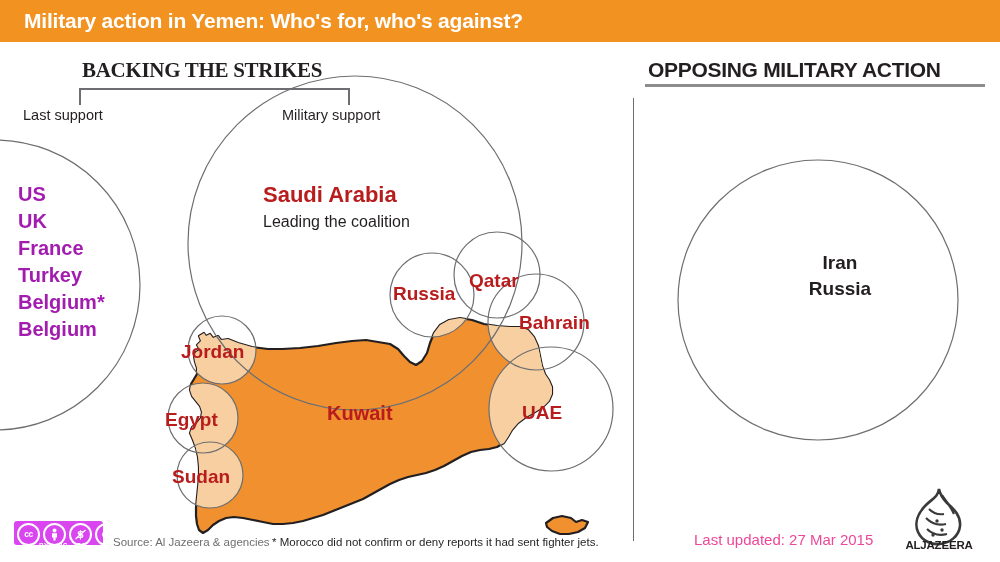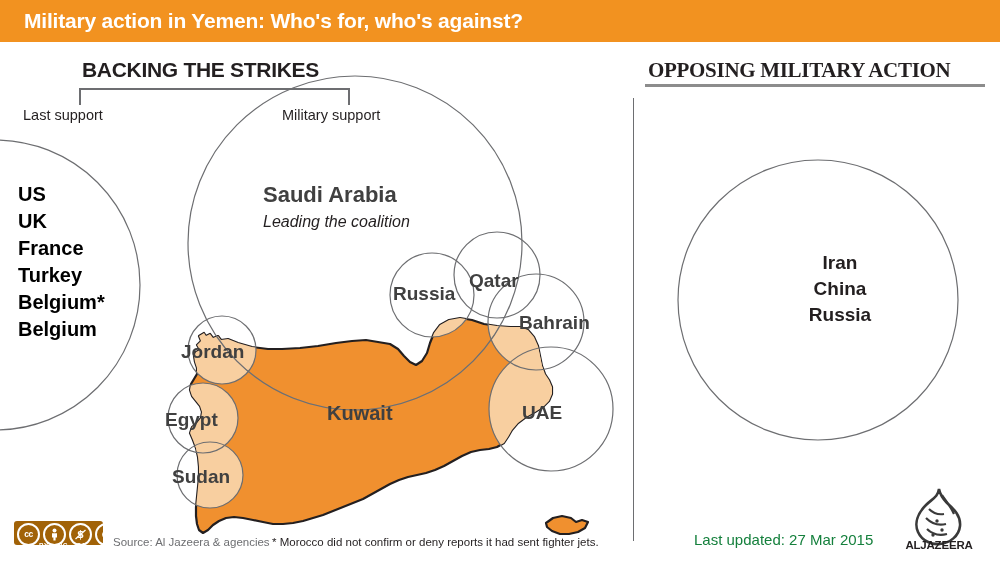--- a/index.html
+++ b/index.html
@@ -8,71 +8,71 @@
   #stage{position:absolute;left:0;top:0;width:1000px;height:562px;padding-left:10px;}
 
   
   .header-bar{position:absolute;left:0;top:0;width:1000px;height:42px;}
   .header-title{position:absolute;left:24px;top:9px;font-size:21px;font-weight:bold;
                 color:#ffffff;letter-spacing:-0.2px;white-space:nowrap;}
 
   
   .sec-head{position:absolute;font-size:21px;font-weight:bold;letter-spacing:-0.3px;
             color:#231f20;white-space:nowrap;}
-  #sec-left{left:82px;top:58px;}
-  #sec-right{left:648px;top:58px;font-family:Liberation Serif, serif;}
+  #sec-left{left:82px;top:58px;font-family:Liberation Serif, serif;}
+  #sec-right{left:648px;top:58px;}
   .sec-rule{position:absolute;height:3px;background:#8c8c8c;}
   #rule-right{left:645px;top:84px;width:340px;}
 
   
   .bracket{position:absolute;left:79px;top:88px;width:267px;height:15px;
            border-top:2px solid #6d6e71;border-left:2px solid #6d6e71;
            border-right:2px solid #6d6e71;}
 
   .sublabel{position:absolute;font-size:14.5px;color:#231f20;white-space:nowrap;}
   #sub-other{left:23px;top:107px;}
   #sub-mil{left:282px;top:107px;}
 
   
   .v-divider{position:absolute;left:633px;top:98px;width:1px;height:443px;background:#6d6e71;}
 
   
-  .bubble-label{position:absolute;font-weight:bold;color:#404040;white-space:nowrap;}
+  .bubble-label{position:absolute;font-weight:bold;color:#b91c1c;white-space:nowrap;}
   .bubble-sub{position:absolute;color:#231f20;white-space:nowrap;}
 
   #lbl-saudi{left:263px;top:182px;font-size:22px;}
-  #sub-saudi{left:263px;top:213px;font-size:16px;font-style:italic;}
+  #sub-saudi{left:263px;top:213px;font-size:16px;}
   #lbl-kuwait{left:393px;top:283px;font-size:19px;}
   #lbl-qatar{left:469px;top:270px;font-size:19px;}
   #lbl-bahrain{left:496px;top:312px;font-size:19px;margin-left:23px;}
   #lbl-uae{left:522px;top:402px;font-size:19px;}
   #lbl-jordan{left:181px;top:341px;font-size:19px;}
   #lbl-egypt{left:165px;top:409px;font-size:19px;}
   #lbl-sudan{left:172px;top:466px;font-size:19px;}
   #lbl-yemen{left:327px;top:402px;font-size:20px;}
 
   
   .other-list{position:absolute;left:18px;top:181px;font-size:20px;font-weight:bold;
-              line-height:27px;color:#000000;}
+              line-height:27px;color:#a21caf;}
   .other-list div{white-space:nowrap;}
 
   
   .opp-list{position:absolute;left:680px;top:250px;width:320px;text-align:center;
             font-size:19px;font-weight:bold;line-height:26px;color:#231f20;}
   .opp-list div{white-space:nowrap;}
 
   
   .foot-txt{position:absolute;font-size:11.5px;color:#6d6e71;white-space:nowrap;}
   #foot-source{left:113px;top:536px;}
   #foot-note{left:272px;top:536px;color:#231f20;}
-  #foot-updated{position:absolute;left:694px;top:531px;font-size:15px;color:#15803d;
+  #foot-updated{position:absolute;left:694px;top:531px;font-size:15px;color:#ec4899;
                 white-space:nowrap;}
 
   .cc-badge{position:absolute;left:14px;top:521px;width:89px;height:24px;
-            background:#a16207;border-radius:3px;}
+            background:#d946ef;border-radius:3px;}
   .cc-row{position:absolute;left:3px;top:2px;display:flex;gap:3px;}
   .cc-circ{width:19px;height:19px;border-radius:50%;border:2px solid #fff;
            display:flex;align-items:center;justify-content:center;
            font-size:9px;font-weight:bold;color:#fff;line-height:1;}
   .cc-cc{font-size:8.5px;letter-spacing:-0.5px;}
   .cc-tags{position:absolute;left:25px;top:21px;display:flex;gap:9px;
            font-size:6.5px;font-weight:bold;color:#fff;letter-spacing:0.3px;}
 
   .aj-logo{position:absolute;left:902px;top:487px;width:74px;height:66px;}
   .aj-word{position:absolute;left:899px;top:539px;width:80px;text-align:center;
@@ -176,21 +176,20 @@
   <div class="bubble-label" id="lbl-qatar">Qatar</div>
   <div class="bubble-label" id="lbl-bahrain">Bahrain</div>
   <div class="bubble-label" id="lbl-uae">UAE</div>
   <div class="bubble-label" id="lbl-jordan">Jordan</div>
   <div class="bubble-label" id="lbl-egypt">Egypt</div>
   <div class="bubble-label" id="lbl-sudan">Sudan</div>
   <div class="bubble-label" id="lbl-yemen">Kuwait</div>
 
   <div class="opp-list">
     <div>Iran</div>
-    <div>China</div>
     <div>Russia</div>
   </div>
 
   <div class="cc-badge">
     <div class="cc-row">
       <div class="cc-circ cc-cc">cc</div>
       <div class="cc-circ">
         <svg width="11" height="13" viewBox="0 0 11 13">
           <circle cx="5.5" cy="2.4" r="2" fill="#fff"></circle>
           <path d="M3 5.2 h5 v4.2 h-1.4 v3.2 h-2.2 v-3.2 h-1.4 z" fill="#fff"></path>

